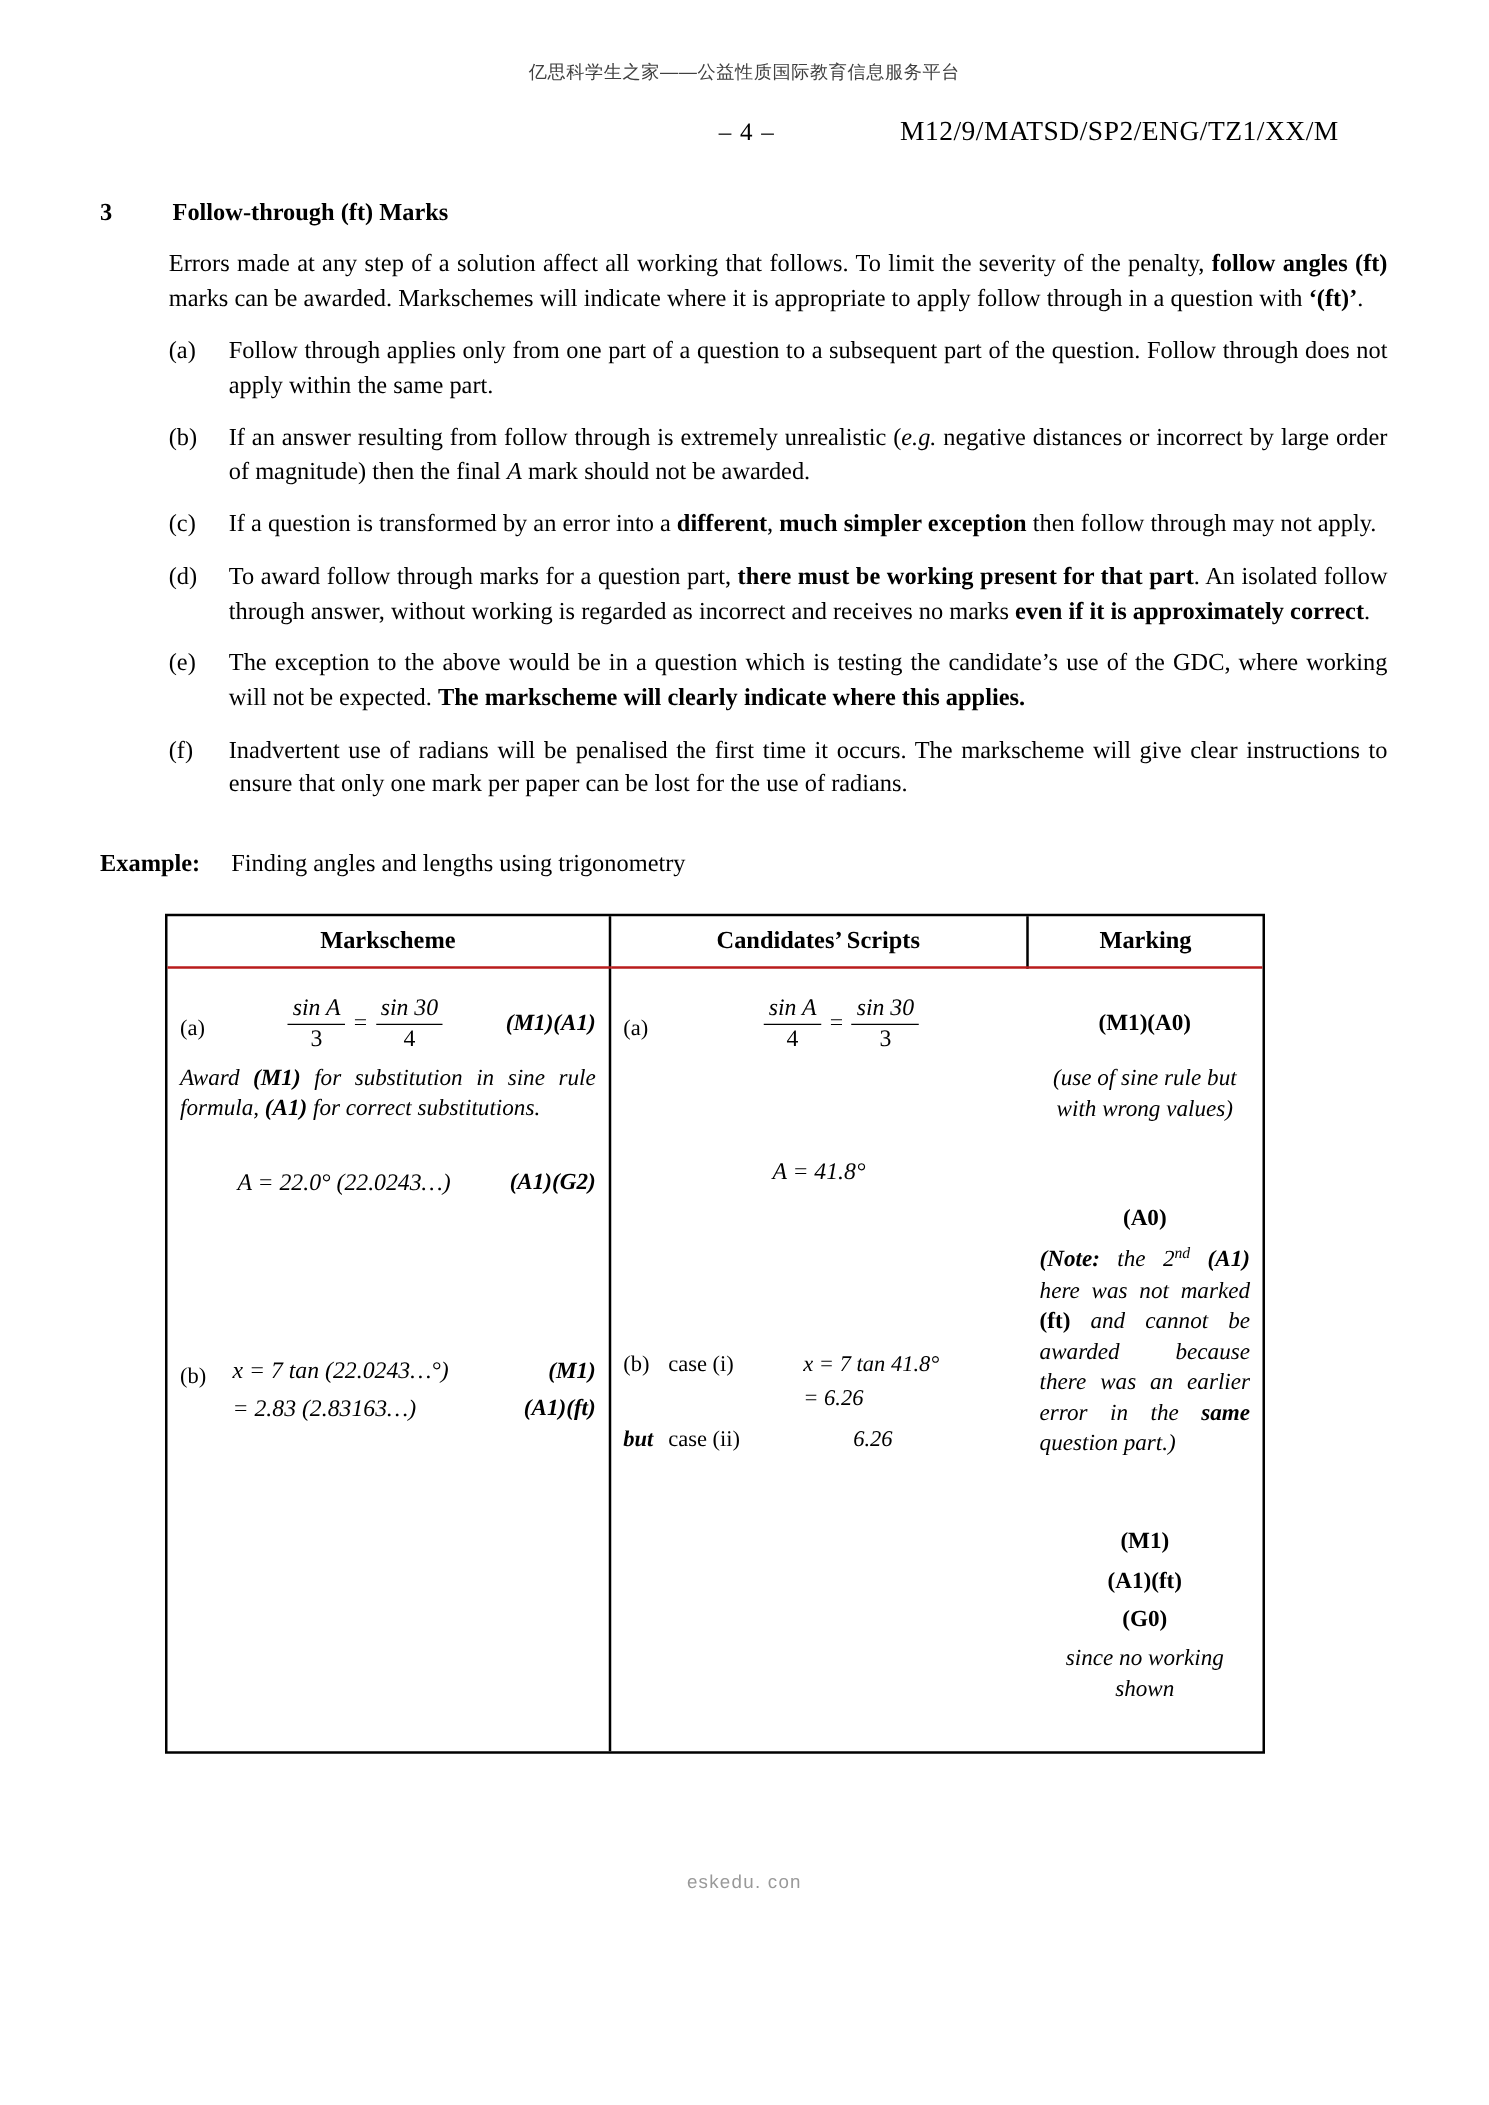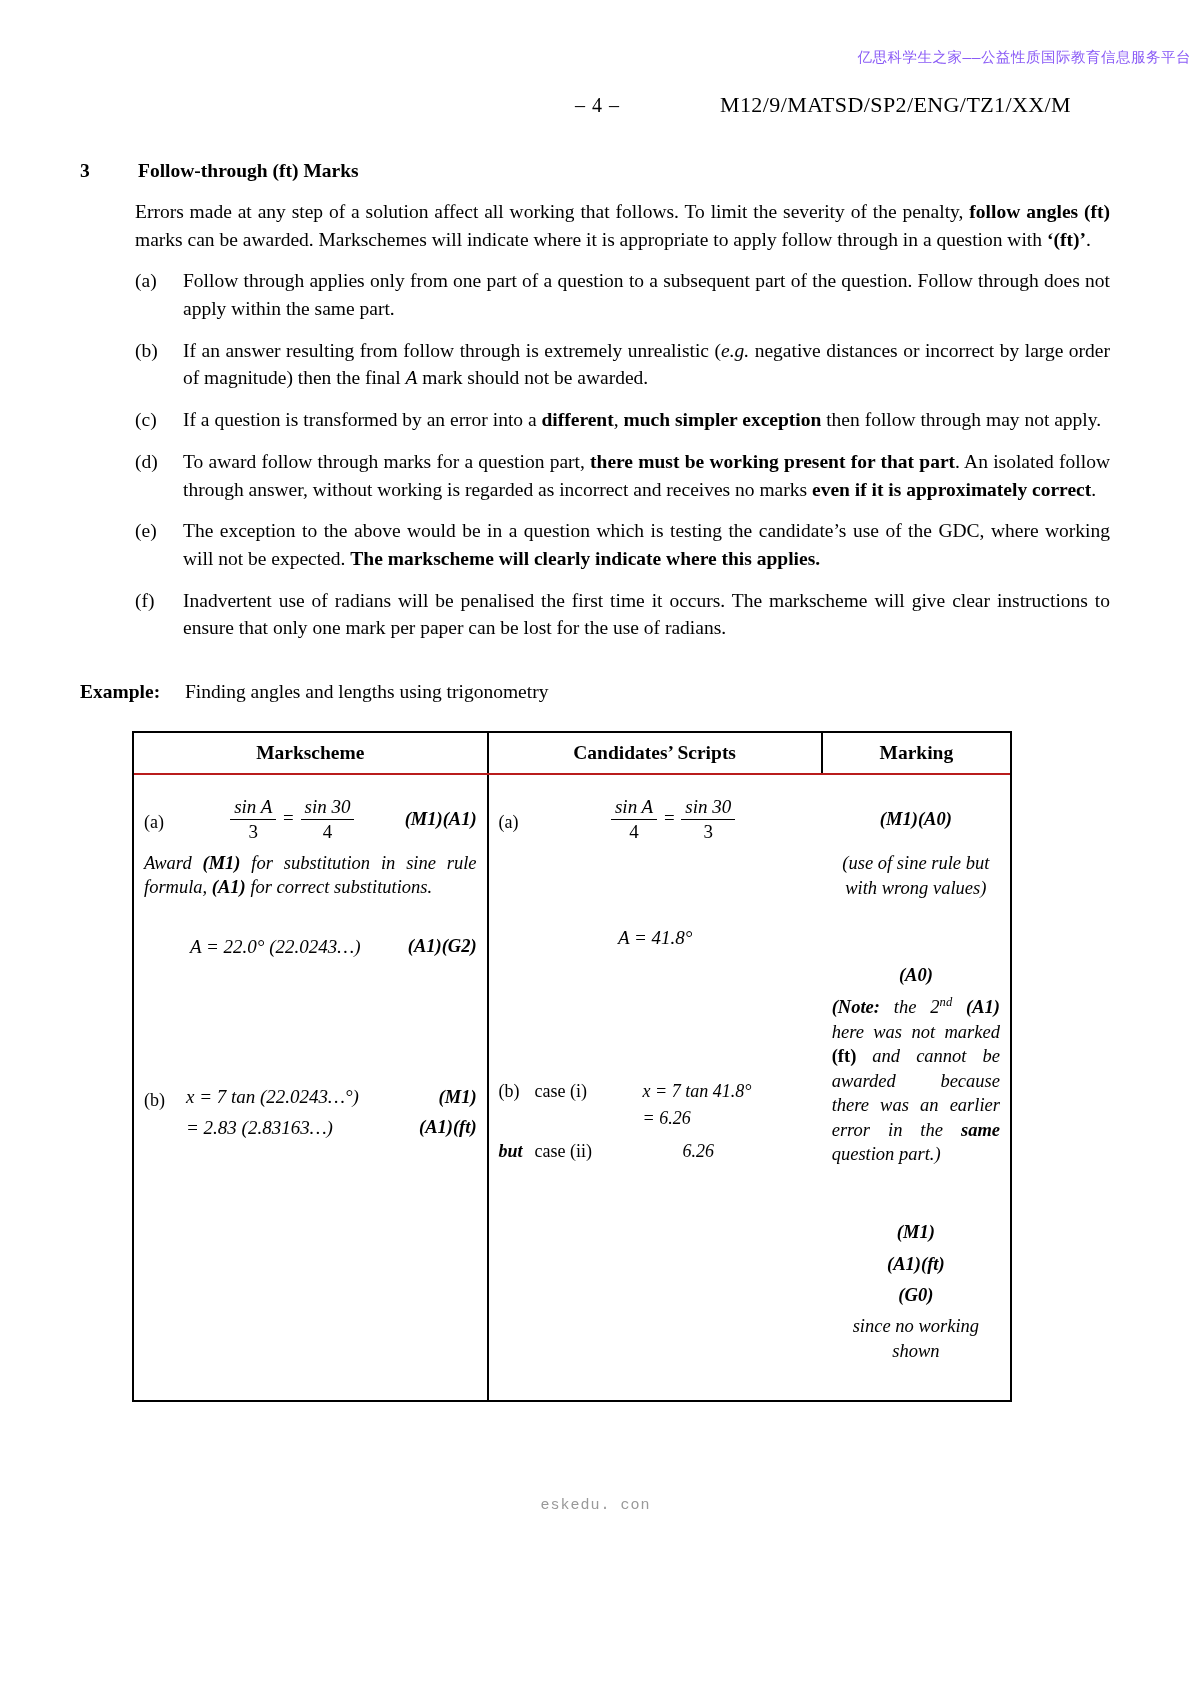--- a/index.html
+++ b/index.html
@@ -22,24 +22,24 @@
     box-sizing: border-box;
     padding: 0 80px;
   }
 
   
   .watermark-top {
     position: absolute;
     top: 48px;
     left: 0;
     width: 1191px;
-    text-align: right;
-    font-family: Liberation Mono, monospace;
+    text-align: center;
+    font-family: Liberation Sans, sans-serif;
     font-size: 14.5px;
-    color: #8b5cf6;
+    color: #404040;
     letter-spacing: 0.5px;
   }
   .header-row {
     position: absolute;
     top: 92px;
     left: 0;
     width: 1191px;
     display: flex;
     align-items: baseline;
   }
@@ -188,34 +188,34 @@
     text-align: justify;
   }
   .center { text-align: center; }
 
   .markcol {
     text-align: center;
     font-size: 18.5px;
     line-height: 1.36;
   }
   .markcol .ital { font-style: italic; }
-  .markcol .bold-ital { font-style: italic; font-weight: bold; }
+  .markcol .bold-ital { font-weight: bold; }
 
   .spacer-18 { height: 18px; }
   .spacer-26 { height: 26px; }
   .spacer-36 { height: 36px; }
   .spacer-50 { height: 50px; }
 
   .watermark-bottom {
     position: absolute;
     bottom: 170px;
     left: 0;
     width: 1191px;
     text-align: center;
-    font-family: Liberation Mono, monospace;
+    font-family: Liberation Sans, sans-serif;
     font-size: 15px;
     color: #999999;
     letter-spacing: 1px;
   }
 </style>
 </head>
 <body>
 
 <div class="page">
 

